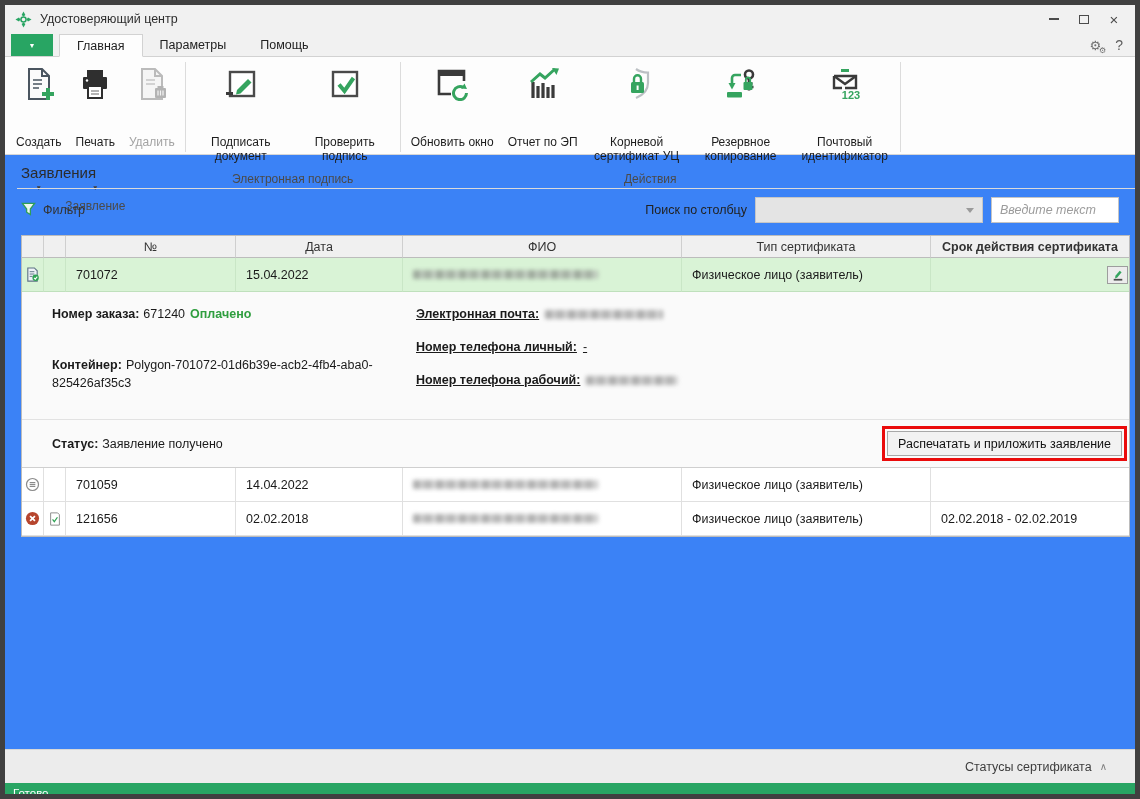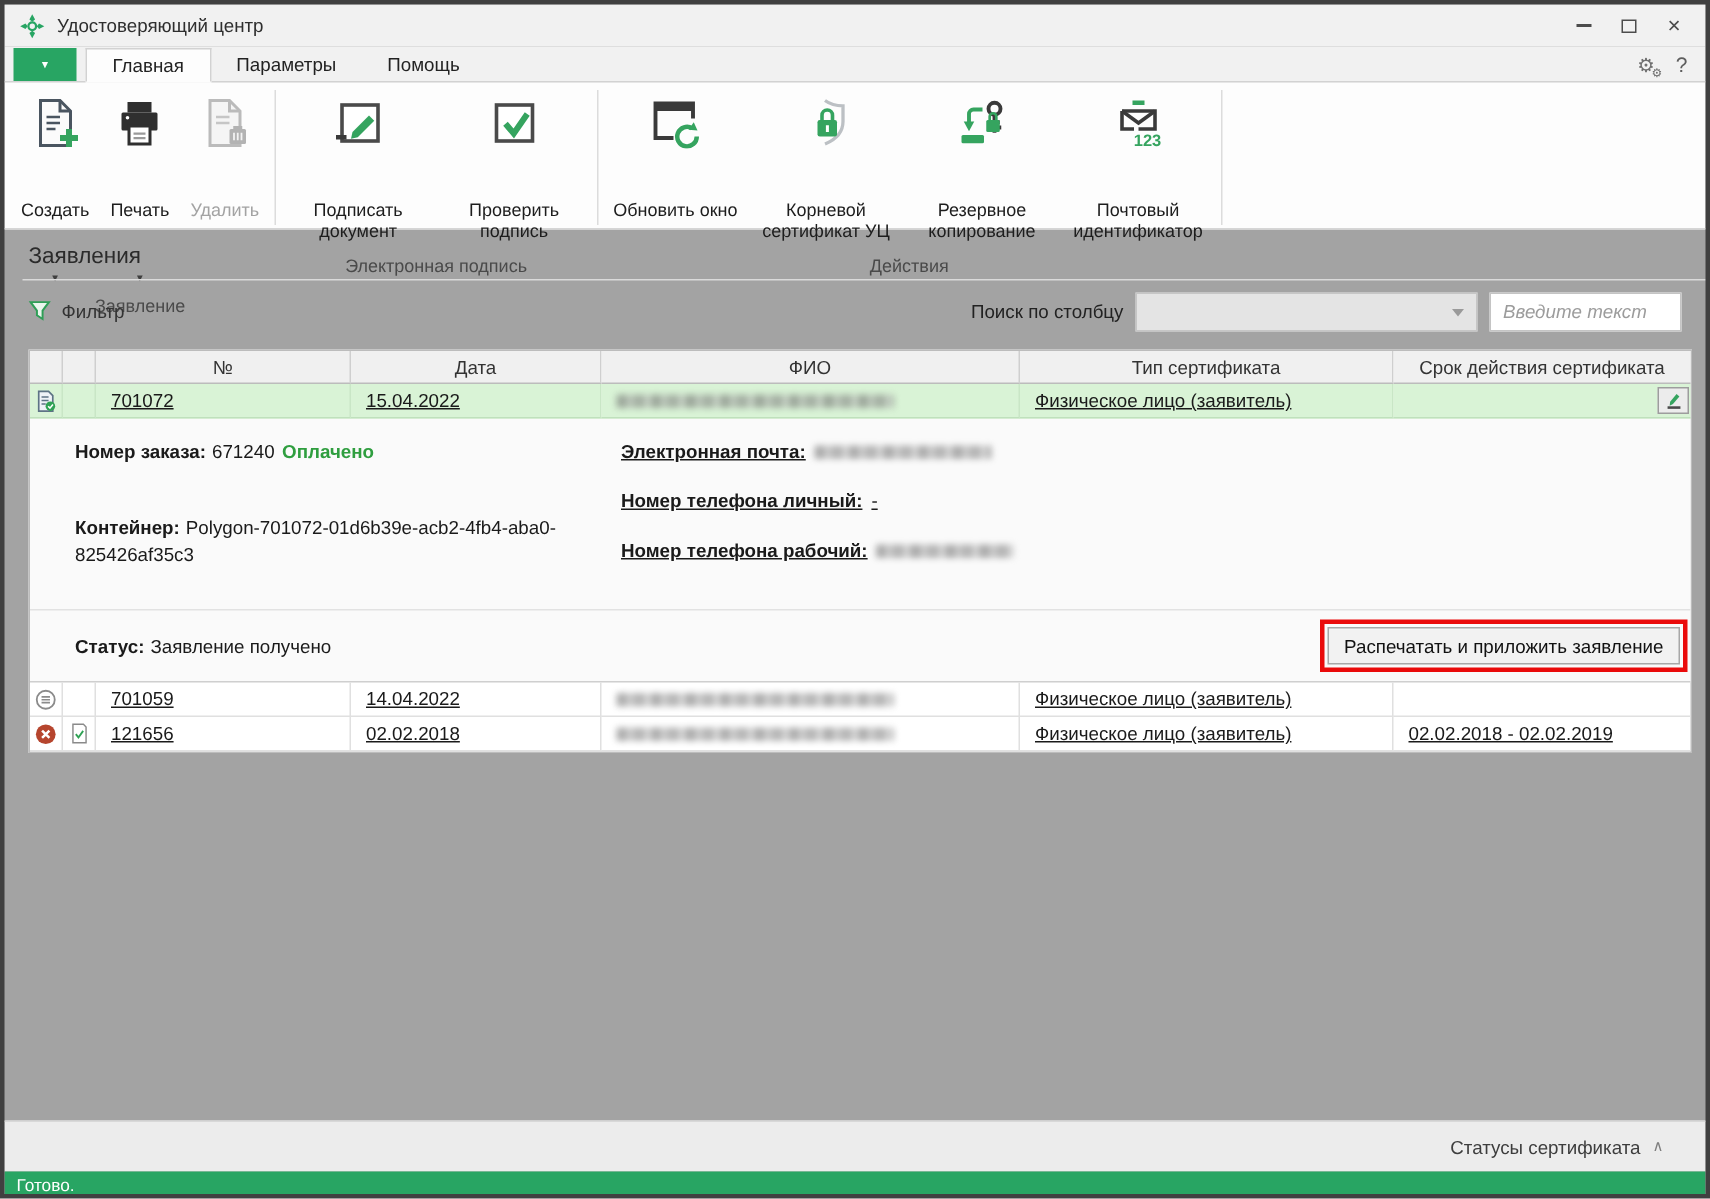--- a/index.html
+++ b/index.html
@@ -1,19 +1,19 @@
 <!DOCTYPE html>
 <html><head>
 <meta charset="utf-8">
 <style>
   * { box-sizing: border-box; margin: 0; padding: 0; }
   html,body { background:#dcdcdc; }
   body { font-family:"Liberation Sans","DejaVu Sans",sans-serif; }
-  .window { position:relative; width:1140px; height:799px; background:#a3a3a3;
-            border:3px solid #404040; overflow:hidden; }
+  .window { position:relative; width:1140px; height:799px; background:#3b82f6;
+            border:5px solid #404040; overflow:hidden; }
 
   
   .titlebar { position:absolute; top:0; left:0; right:0; height:28px; background:#f1f1f1;
               display:flex; align-items:center; padding:0 6px 0 10px; }
   .titlebar .app-title { font-size:12.5px; color:#2e2e2e; margin-left:8px; }
   .win-controls { margin-left:auto; display:flex; align-items:center; }
   .win-btn { width:30px; height:24px; display:flex; align-items:center; justify-content:center; cursor:default; }
   .glyph-min { width:10px; height:2px; background:#4c4c4c; }
   .glyph-max { width:10px; height:9px; border:1.5px solid #4c4c4c; }
   .glyph-close { font-size:15px; color:#4c4c4c; line-height:1; }
@@ -59,23 +59,23 @@
   .search input { width:128px; height:26px; border:1px solid #c4c4c4; padding:0 8px; font-size:12.5px;
                   font-family:inherit; color:#222; outline:none; }
   .search input::placeholder { font-style:italic; color:#9c9c9c; }
 
   
   .table { position:absolute; top:230px; left:16px; width:1109px; border:1px solid #bcbcbc;
            background:#fff; font-size:12.5px; color:#1a1a1a; }
   .trow { display:grid; grid-template-columns:22px 22px 170px 167px 279px 249px 198px; }
   .hcell { background:#f0f0f0; height:22px; display:flex; align-items:center; justify-content:center;
            color:#333; border-right:1px solid #cfcfcf; border-bottom:1px solid #bcbcbc; }
-  .hcell:last-child { border-right:none; }
-  .bcell { height:23px; display:flex; align-items:center; padding-left:10px;
-           border-right:1px solid #e0e0e0; border-bottom:1px solid #e0e0e0; overflow:hidden;text-decoration:underline; }
+  .hcell:last-child { border-right:none;font-weight:bold; }
+  .bcell { height:34px; display:flex; align-items:center; padding-left:10px;
+           border-right:1px solid #e0e0e0; border-bottom:1px solid #e0e0e0; overflow:hidden; }
   .bcell:last-child { border-right:none; }
   .bcell.icon { justify-content:center; padding-left:0; }
   .trow.selected .bcell { background:#d9f3d6; border-bottom:1px solid #bfe0bc; border-right:1px solid #c9e6c6; }
   .trow.selected .bcell:last-child { border-right:none; }
   .cell-right { margin-left:auto; margin-right:1px; }
   .editbtn { width:21px; height:18px; background:#ececec; border:1px solid #9d9d9d;
              display:flex; align-items:center; justify-content:center; padding:0; }
   .redacted { display:inline-block; height:9px; border-radius:1px;
               background:repeating-linear-gradient(90deg,#6e6e6e 0 7px,#a8a8a8 7px 11px,#7d7d7d 11px 19px,#b8b8b8 19px 23px);
               filter:blur(2px); opacity:.55; }
@@ -215,20 +215,28 @@
           <svg viewBox="0 0 34 34">
             <path d="M29 14V4H4v23h12" fill="none" stroke="#3a3a3a" stroke-width="2.6"></path>
             <rect x="4" y="4" width="25" height="5" fill="#3a3a3a"></rect>
             <path d="M31.5 26a6.5 6.5 0 1 1-3-5.4" fill="none" stroke="#35a45f" stroke-width="3"></path>
             <path d="M29.5 16.5l2.5 5.5-6-.5z" fill="#35a45f"></path>
           </svg>
           <span>Обновить окно</span>
         </div>
         <div class="rbtn">
           <svg viewBox="0 0 34 34">
+            <path d="M7 15v16M12 19v12M17 16v15M22 20v11M27 18v13" stroke="#3a3a3a" stroke-width="3.2"></path>
+            <path d="M5 15l9-8 5 4 10-9" fill="none" stroke="#35a45f" stroke-width="3"></path>
+            <path d="M26 1l7 0.5-2.5 6.5z" fill="#35a45f"></path>
+          </svg>
+          <span>Отчет по ЭП</span>
+        </div>
+        <div class="rbtn">
+          <svg viewBox="0 0 34 34">
             <path d="M16 2c3.5 2.6 8 3.6 12 3.6V16c0 8-6 12.5-12 15" fill="none" stroke="#bcc0c4" stroke-width="2.2"></path>
             <rect x="11" y="15" width="13" height="11" rx="1.5" fill="#35a45f"></rect>
             <path d="M14 15v-3.2a3.5 3.5 0 0 1 7 0V15" fill="none" stroke="#35a45f" stroke-width="2.4"></path>
             <rect x="16.6" y="18.5" width="2" height="4.5" fill="#fff"></rect>
           </svg>
           <span>Корневой сертификат УЦ</span>
         </div>
         <div class="rbtn">
           <svg viewBox="0 0 34 34">
             <path d="M8 19V11a3 3 0 0 1 3-3h6" fill="none" stroke="#35a45f" stroke-width="2.6"></path>

